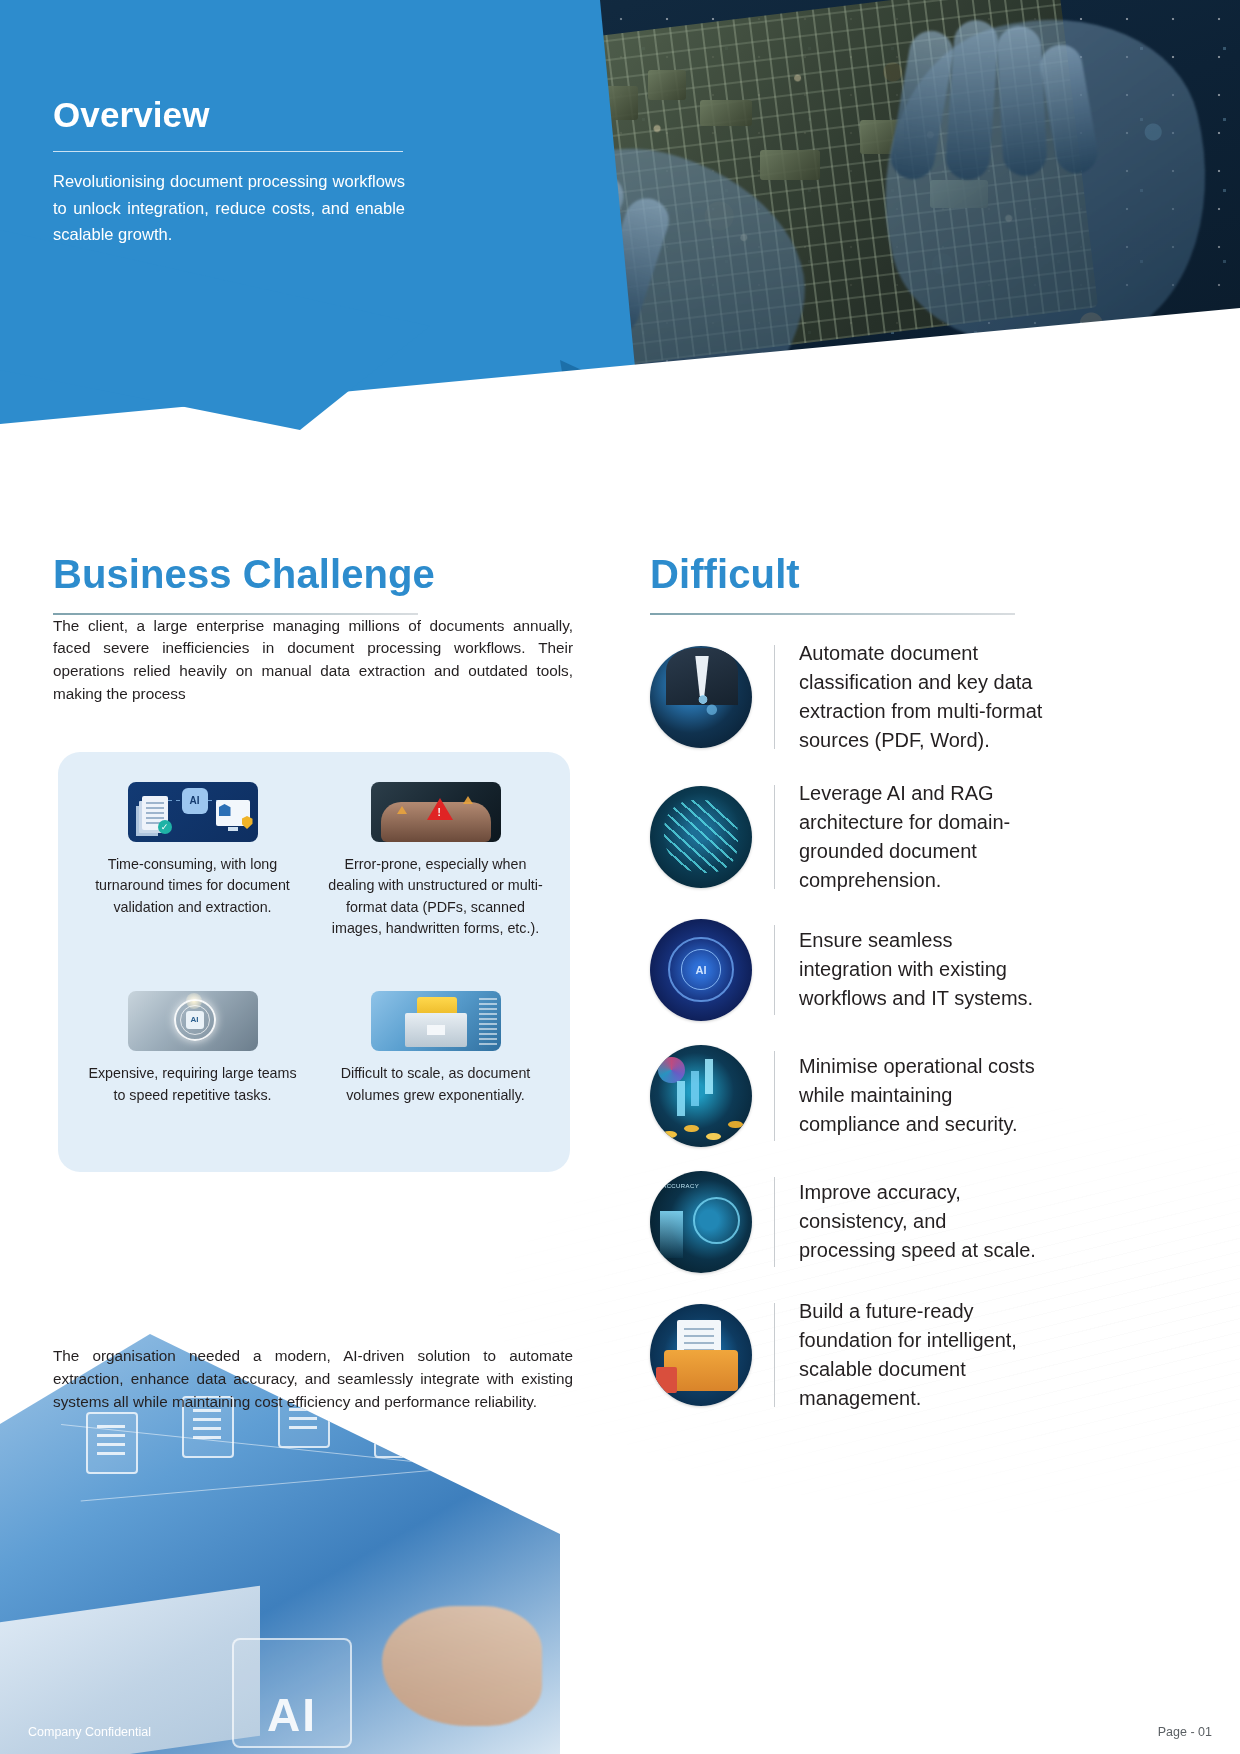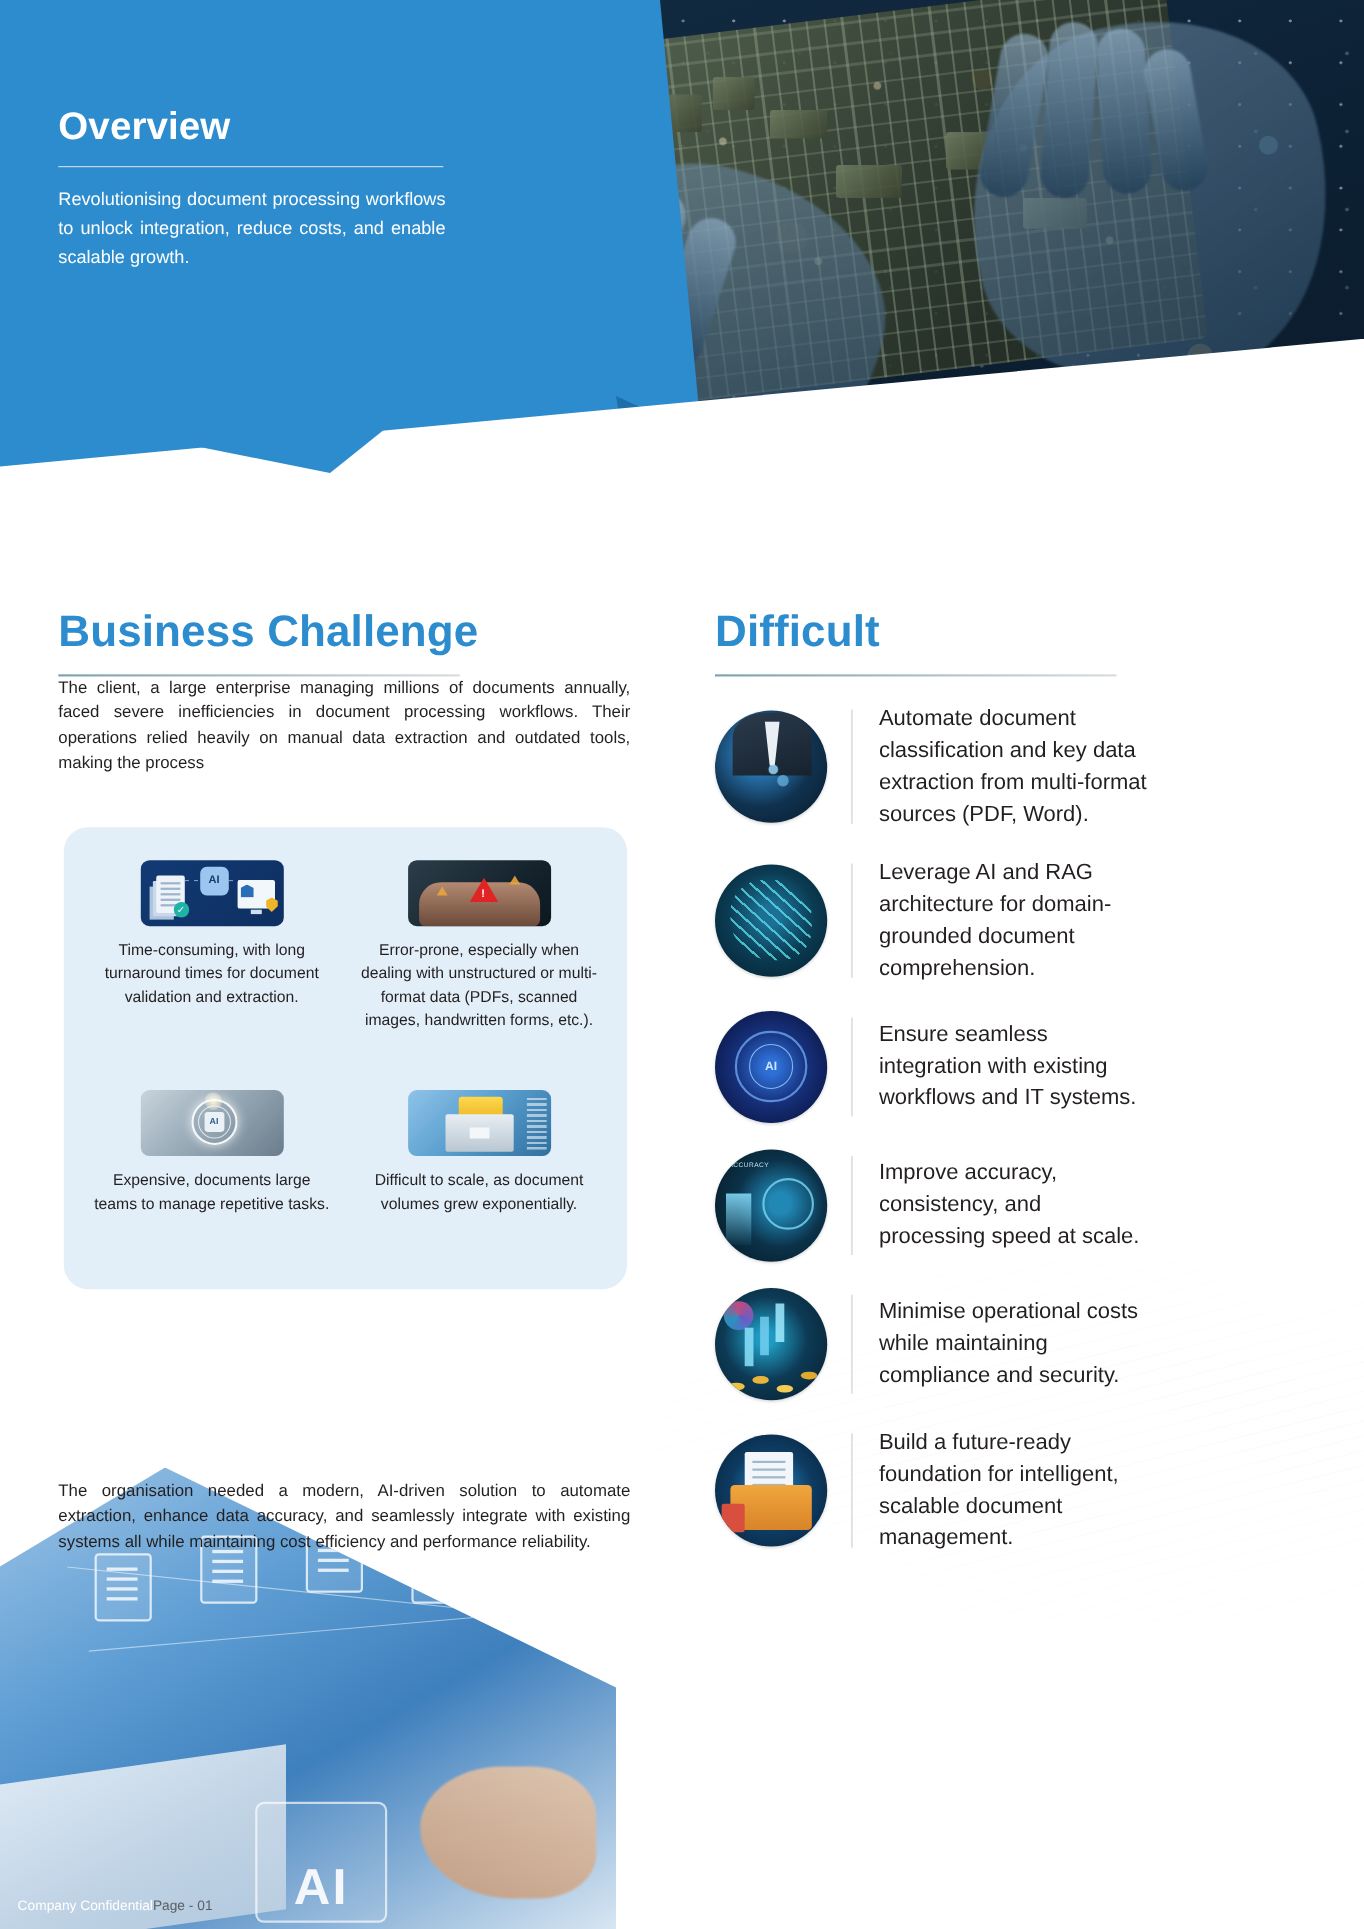--- a/index.html
+++ b/index.html
@@ -293,22 +293,22 @@
     position:absolute; right:0; top:1100px; width:760px; height:420px; z-index:1; opacity:.5;
     background:
       repeating-linear-gradient(-14deg, rgba(0,0,0,.035) 0 1px, transparent 1px 13px);
     -webkit-mask-image:radial-gradient(ellipse at 70% 50%, #000 20%, transparent 78%);
             mask-image:radial-gradient(ellipse at 70% 50%, #000 20%, transparent 78%);
   }
 
   
   .footer{
     position:absolute; left:0; bottom:0; width:1240px; height:44px; z-index:20;
-    display:flex; align-items:center; 
-    padding:0 16px;
+    display:flex; align-items:center; justify-content:space-between;
+    padding:0 28px;
   }
   .footer-left{ font-size:12.5px; color:#ffffff; }
   .footer-right{ font-size:12.5px; color:#5a5f63; }
 </style>
 </head>
 <body>
 
 <div class="hero">
   <div class="hero-photo"></div>
   <div class="hero-dots"></div>
@@ -376,21 +376,21 @@
       <div class="bc-cap">Error-prone, especially when dealing with unstructured or multi-format data (PDFs, scanned images, handwritten forms, etc.).</div>
     </div>
 
     <div class="bc-cell">
       <div class="bc-thumb t3">
         <div class="glow"></div>
           <div class="ring"></div>
           <div class="ring2"></div>
           <div class="cpu">AI</div>
       </div>
-      <div class="bc-cap">Expensive, documents large teams to manage repetitive tasks.</div>
+      <div class="bc-cap">Expensive, requiring large teams to speed repetitive tasks.</div>
     </div>
 
     <div class="bc-cell">
       <div class="bc-thumb t4">
         <div class="folder"></div>
           <div class="drawer"></div>
           <div class="bin"></div>
       </div>
       <div class="bc-cap">Difficult to scale, as document volumes grew exponentially.</div>
     </div>
@@ -425,37 +425,37 @@
       <div class="obj-circle c3">
         <div class="ringA"></div>
           <div class="ringB"></div>
           <div class="lbl">AI</div>
       </div>
       <div class="obj-div"></div>
       <div class="obj-text">Ensure seamless integration with existing workflows and IT systems.</div>
     </div>
 
     <div class="obj-item">
+      <div class="obj-circle c5">
+        <div class="spin"></div>
+          <div class="gbar"></div>
+          <div class="gcoin"></div>
+      </div>
+      <div class="obj-div"></div>
+      <div class="obj-text">Minimise operational costs while maintaining compliance and security.</div>
+    </div>
+
+    <div class="obj-item">
       <div class="obj-circle c4">
         <div class="acc">ACCURACY</div>
           <div class="bars"></div>
           <div class="dial"></div>
       </div>
       <div class="obj-div"></div>
       <div class="obj-text">Improve accuracy, consistency, and processing speed at scale.</div>
-    </div>
-
-    <div class="obj-item">
-      <div class="obj-circle c5">
-        <div class="spin"></div>
-          <div class="gbar"></div>
-          <div class="gcoin"></div>
-      </div>
-      <div class="obj-div"></div>
-      <div class="obj-text">Minimise operational costs while maintaining compliance and security.</div>
     </div>
 
     <div class="obj-item">
       <div class="obj-circle c6">
         <div class="pap"></div>
           <div class="fold"></div>
           <div class="bk"></div>
       </div>
       <div class="obj-div"></div>
       <div class="obj-text">Build a future-ready foundation for intelligent, scalable document management.</div>

